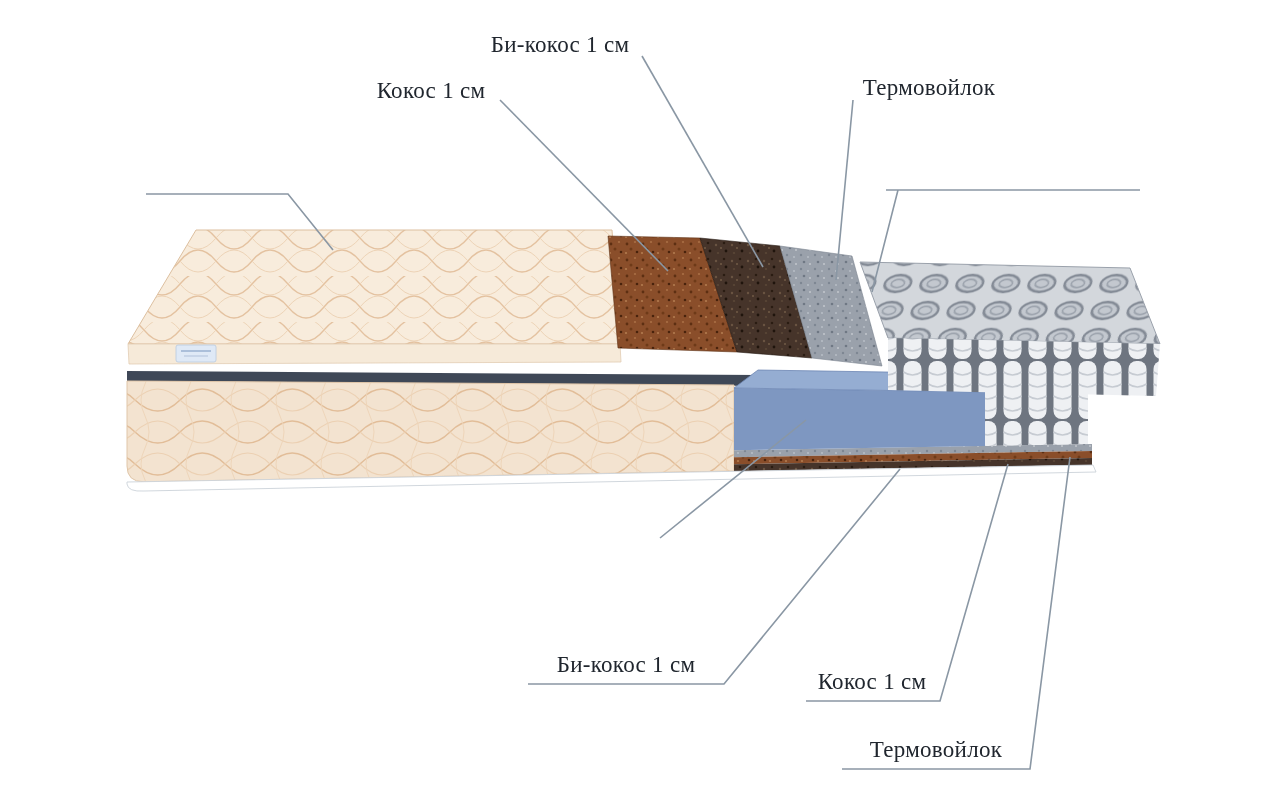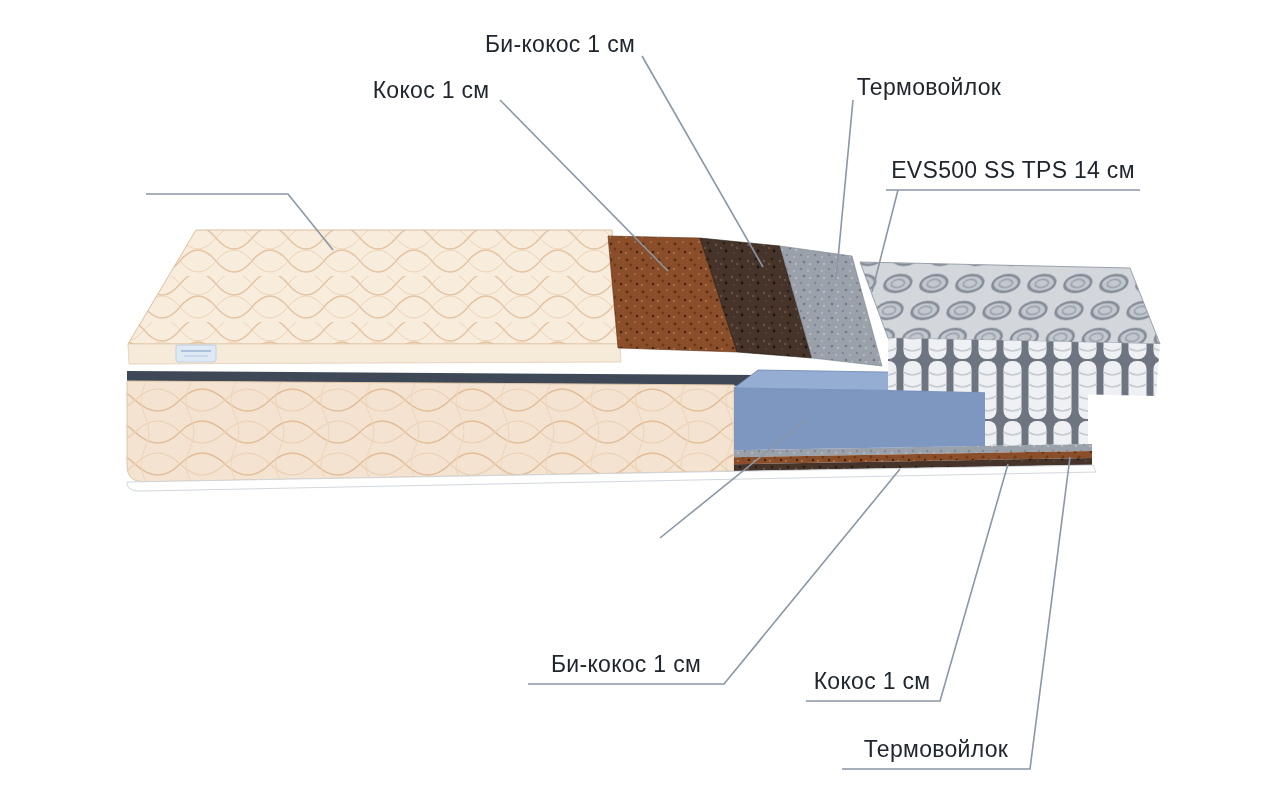--- a/index.html
+++ b/index.html
@@ -8,20 +8,21 @@
   .stage { position:relative; width:1280px; height:800px; background:#ffffff; overflow:hidden; }
   .stage svg.art { position:absolute; left:0; top:0; }
   .callout {
     position:absolute;
     font-size:23px;
     line-height:29px;
     color:#20262e;
     text-align:center;
     letter-spacing:.3px;
     white-space:nowrap;
+    font-family:Liberation Serif, serif;
   }
 </style>
 </head>
 <body>
 
 <div class="stage">
 
   <svg class="art" width="1280" height="800" viewBox="0 0 1280 800">
     <defs>
       <pattern id="quiltPat" width="72" height="46" patternUnits="userSpaceOnUse">
@@ -127,21 +128,20 @@
     </g>
   </svg>
 
 
   <div class="callout" style="left:362px;top:76px;width:138px">Кокос 1 см</div>
 
   <div class="callout" style="left:477px;top:30px;width:166px">Би-кокос 1 см</div>
 
   <div class="callout" style="left:843px;top:73px;width:172px">Термовойлок</div>
 
-  <div class="callout" style="left:884px;top:156px;width:258px">EVS500 SS TPS 14 см</div>
 
 
   <div class="callout" style="left:527px;top:650px;width:198px">Би-кокос 1 см</div>
 
   <div class="callout" style="left:803px;top:667px;width:138px">Кокос 1 см</div>
 
   <div class="callout" style="left:840px;top:735px;width:192px">Термовойлок</div>
 
 </div>
 

